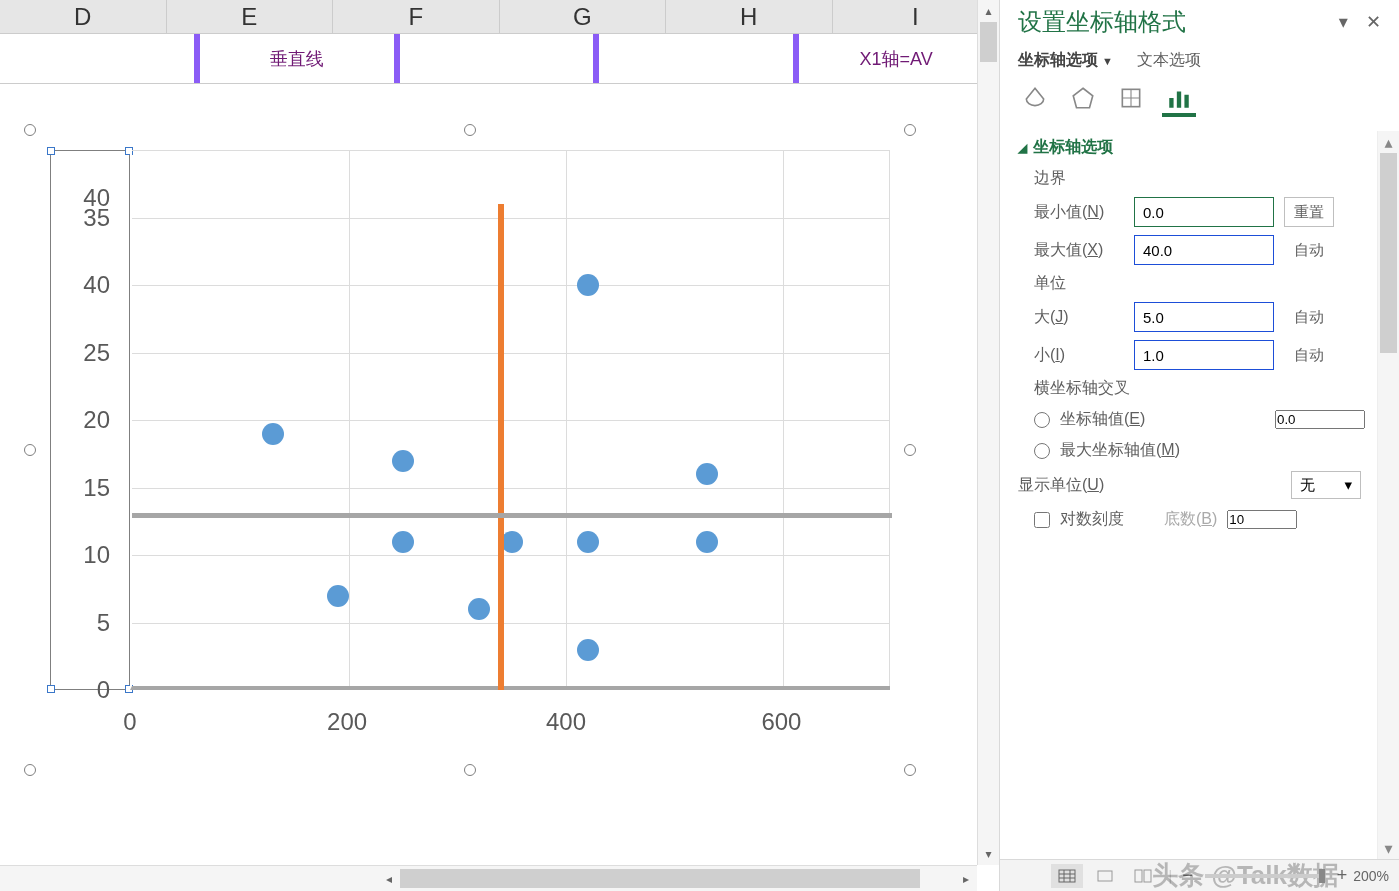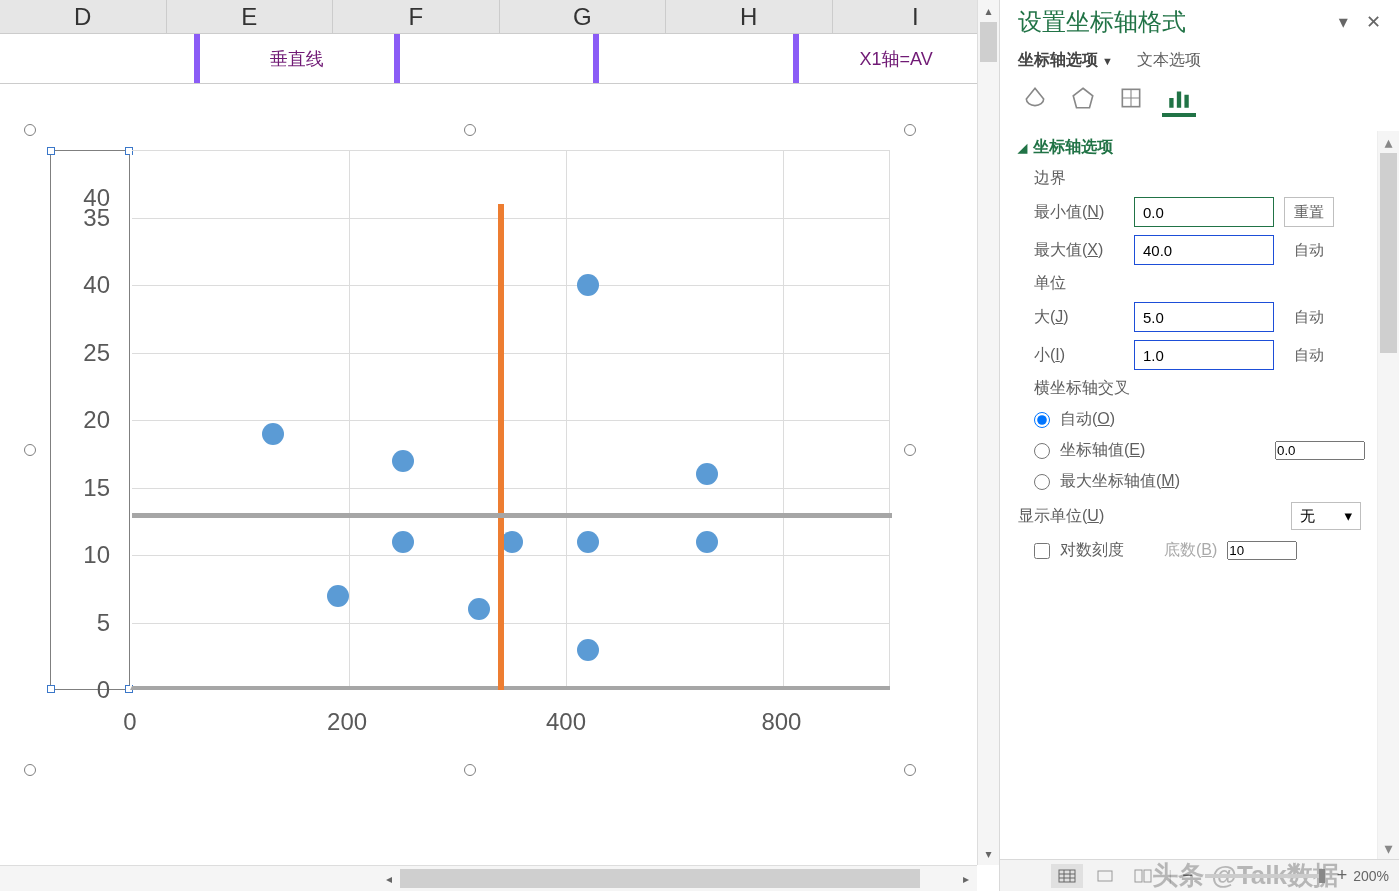--- a/index.html
+++ b/index.html
@@ -174,21 +174,21 @@
           <div class="point" style="left: 456px; top: 499.5px;"></div>
           <div class="point" style="left: 575.429px; top: 324px;"></div>
           <div class="point" style="left: 575.429px; top: 391.5px;"></div>
           <div class="vline" style="left: 366.143px; top: 54px; height: 486px;"></div>
           <div class="hline" style="top: 362.5px; left: 0px; width: 760px;"></div>
         </div>
       <div class="x-axis" id="x-axis">
           <div class="tick" style="left: 0px;">0</div>
           <div class="tick" style="left: 217.143px;">200</div>
           <div class="tick" style="left: 436px;">400</div>
-          <div class="tick" style="left: 651.429px;">800</div>
+          <div class="tick" style="left: 651.429px;">600</div>
         </div>
     </div>
 
     <div class="vscroll">
       <div class="btn">▴</div>
       <div class="thumb"></div>
       <div class="btn" style="position:absolute;bottom:0;left:0;right:0">▾</div>
     </div>
     <div class="hscroll">
       <div class="track">
@@ -262,24 +262,20 @@
           <span class="lab">大(<span class="underline">J</span>)</span>
           <input type="text" value="5.0" style="">
           <span class="action">自动</span>
         </div>
         <div class="field-row">
           <span class="lab">小(<span class="underline">I</span>)</span>
           <input type="text" value="1.0" style="">
           <span class="action">自动</span>
         </div>
         <div class="group-label">横坐标轴交叉</div>
-        <div class="radio-row">
-            <input type="radio" name="cross" checked="" style="">
-            <span>自动(<span class="underline">O</span>)</span>
-          </div>
         <div class="radio-row">
             <input type="radio" name="cross" style="">
             <span>坐标轴值(<span class="underline">E</span>)</span>
           <input type="text" class="disabled" style="width: 90px; margin-left: auto;" value="0.0">
         </div>
         <div class="radio-row">
             <input type="radio" name="cross" style="">
             <span>最大坐标轴值(<span class="underline">M</span>)</span>
           </div>
         <div class="field-row">

